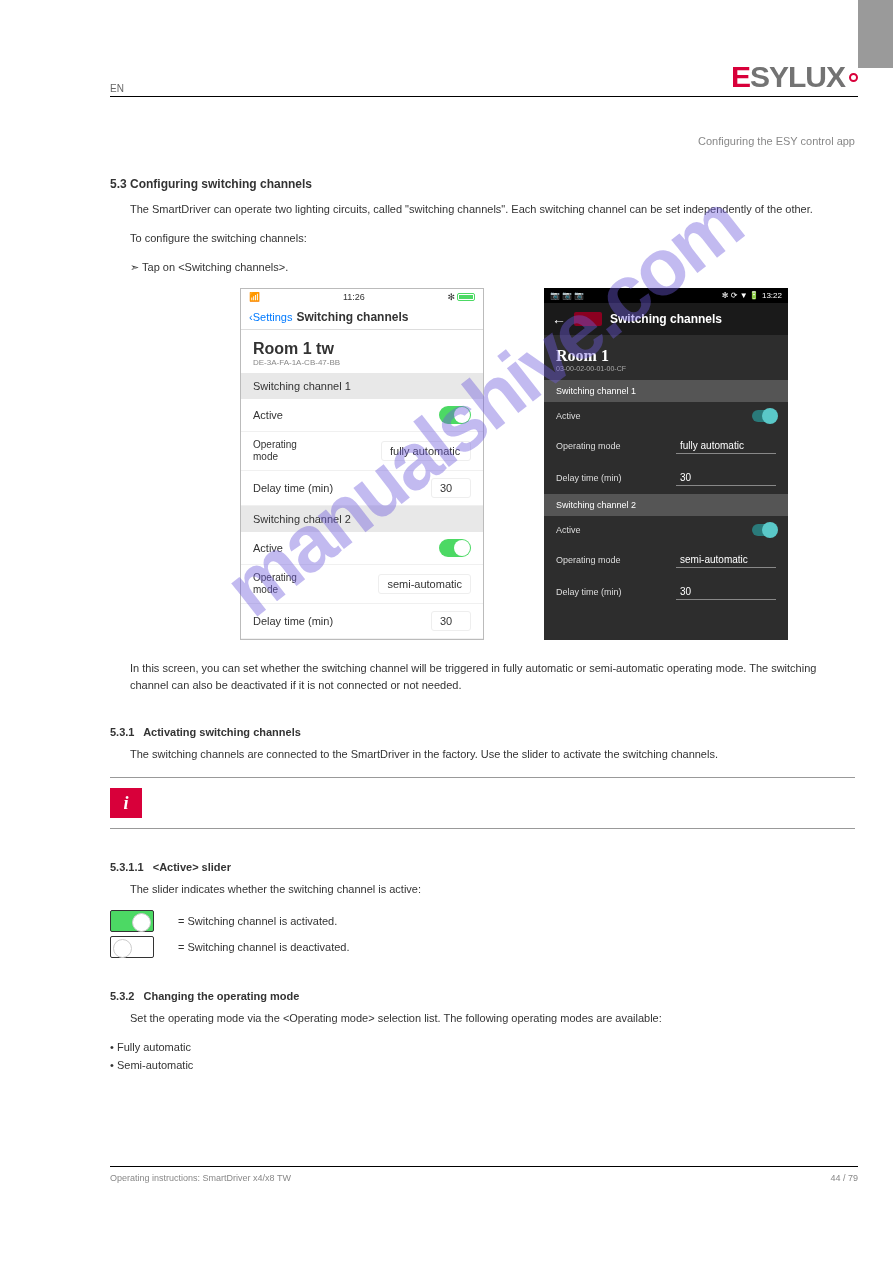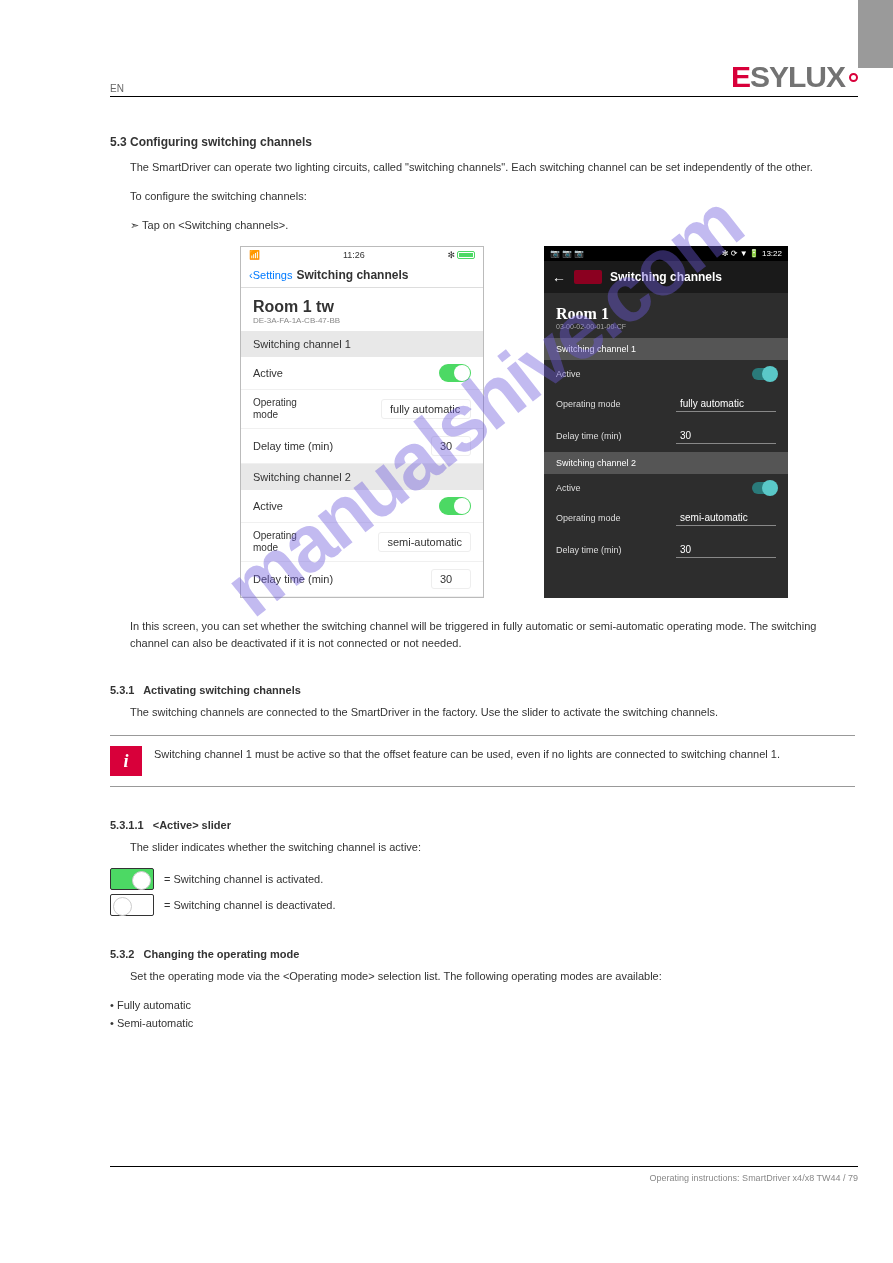--- a/index.html
+++ b/index.html
@@ -49,47 +49,48 @@
     .and-row { display: flex; justify-content: space-between; align-items: center; padding: 8px 12px; }
     .and-row-label { font-size: 9px; color: #ddd; }
     .and-input { border-bottom: 1px solid #888; padding: 2px 4px; font-size: 10px; color: #fff; min-width: 100px; }
     .and-toggle-on { width: 24px; height: 12px; background: #2a7a7a; border-radius: 7px; position: relative; }
     .and-toggle-on::after { content: ''; position: absolute; right: -2px; top: -2px; width: 16px; height: 16px; background: #5ac8c8; border-radius: 50%; }
     .section-sub { font-size: 11px; font-weight: bold; margin: 32px 0 8px; }
     .section-sub .num { font-weight: bold; margin-right: 6px; }
     .info-row { display: flex; align-items: flex-start; gap: 12px; border-top: 1px solid #999; border-bottom: 1px solid #999; padding: 10px 0; margin: 14px 0; }
     .info-icon { width: 32px; height: 30px; background: #d8003a; color: #fff; display: flex; align-items: center; justify-content: center; font-family: Georgia, serif; font-weight: bold; font-style: italic; font-size: 18px; flex-shrink: 0; }
     .info-text { font-size: 11px; line-height: 1.5; }
-    .toggle-row { display: flex; align-items: center; gap: 10px; margin: 4px 0 4px 0; }
+    .toggle-row { display: flex; align-items: center; gap: 24px; margin: 4px 0 4px 0; }
     .toggle-demo-on { width: 44px; height: 22px; border: 1px solid #333; background: #4cd964; border-radius: 2px; position: relative; }
     .toggle-demo-on::after { content: ''; position: absolute; right: 2px; top: 2px; width: 17px; height: 17px; background: #fff; border-radius: 50%; border: 1px solid #ccc; }
     .toggle-demo-off { width: 44px; height: 22px; border: 1px solid #333; background: #fff; border-radius: 2px; position: relative; }
     .toggle-demo-off::after { content: ''; position: absolute; left: 2px; top: 2px; width: 17px; height: 17px; background: #fff; border-radius: 50%; border: 1px solid #ccc; }
     .toggle-row-text { font-size: 11px; }
     .bullets { margin: 8px 0 8px 0; padding-left: 0; list-style: none; }
     .bullets li { font-size: 11px; line-height: 1.6; }
     .bullets li::before { content: '• '; }
-    .footer { position: absolute; bottom: 80px; left: 110px; right: 35px; border-top: 1px solid #000; padding-top: 6px; display: flex; justify-content: flex-end; font-size: 9px; color: #888; }
+    .footer { position: absolute; bottom: 80px; left: 110px; right: 35px; border-top: 1px solid #000; padding-top: 6px; display: flex; justify-content: space-between; font-size: 9px; color: #888; gap: 43px; }
     .watermark { position: absolute; top: 360px; left: 170px; font-size: 80px; font-weight: bold; color: rgba(110, 90, 220, 0.42); transform: rotate(-38deg); pointer-events: none; letter-spacing: -3px; font-family: Arial, sans-serif; }
   </style>
 </head>
 <body>
 
 <div class="gray-tab"></div>
 
 <div class="header">
   <div class="header-left">EN</div>
   <div class="logo">
     <span class="e">E</span>
       <span class="rest">SYLUX</span>
     <span class="dot"></span>
   </div>
 </div>
 
 <div class="content">
+  <div class="subtitle">Configuring the ESY control app</div>
 
   <div class="section-title">
     <span class="num">5.3</span>
     <span>Configuring switching channels</span>
   </div>
 
   <p class="body-text">The SmartDriver can operate two lighting circuits, called "switching channels". Each switching channel can be set independently of the other.</p>
   <p class="body-text">To configure the switching channels:</p>
   <p class="body-text">➣ Tap on &lt;Switching channels&gt;.</p>
 
@@ -192,21 +193,20 @@
   <p class="body-text">In this screen, you can set whether the switching channel will be triggered in fully automatic or semi-automatic operating mode. The switching channel can also be deactivated if it is not connected or not needed.</p>
 
   <div class="section-sub">
     <span class="num">5.3.1</span>
     <span>Activating switching channels</span>
   </div>
   <p class="body-text">The switching channels are connected to the SmartDriver in the factory. Use the slider to activate the switching channels.</p>
 
   <div class="info-row">
     <div class="info-icon">i</div>
-    <div class="info-text">Switching channel 1 must be active so that the offset feature can be used, even if no lights are connected to switching channel 1.</div>
   </div>
 
   <div class="section-sub">
     <span class="num">5.3.1.1</span>
     <span>&lt;Active&gt; slider</span>
   </div>
   <p class="body-text">The slider indicates whether the switching channel is active:</p>
 
   <div class="toggle-row">
     <span class="toggle-demo-on"></span>

